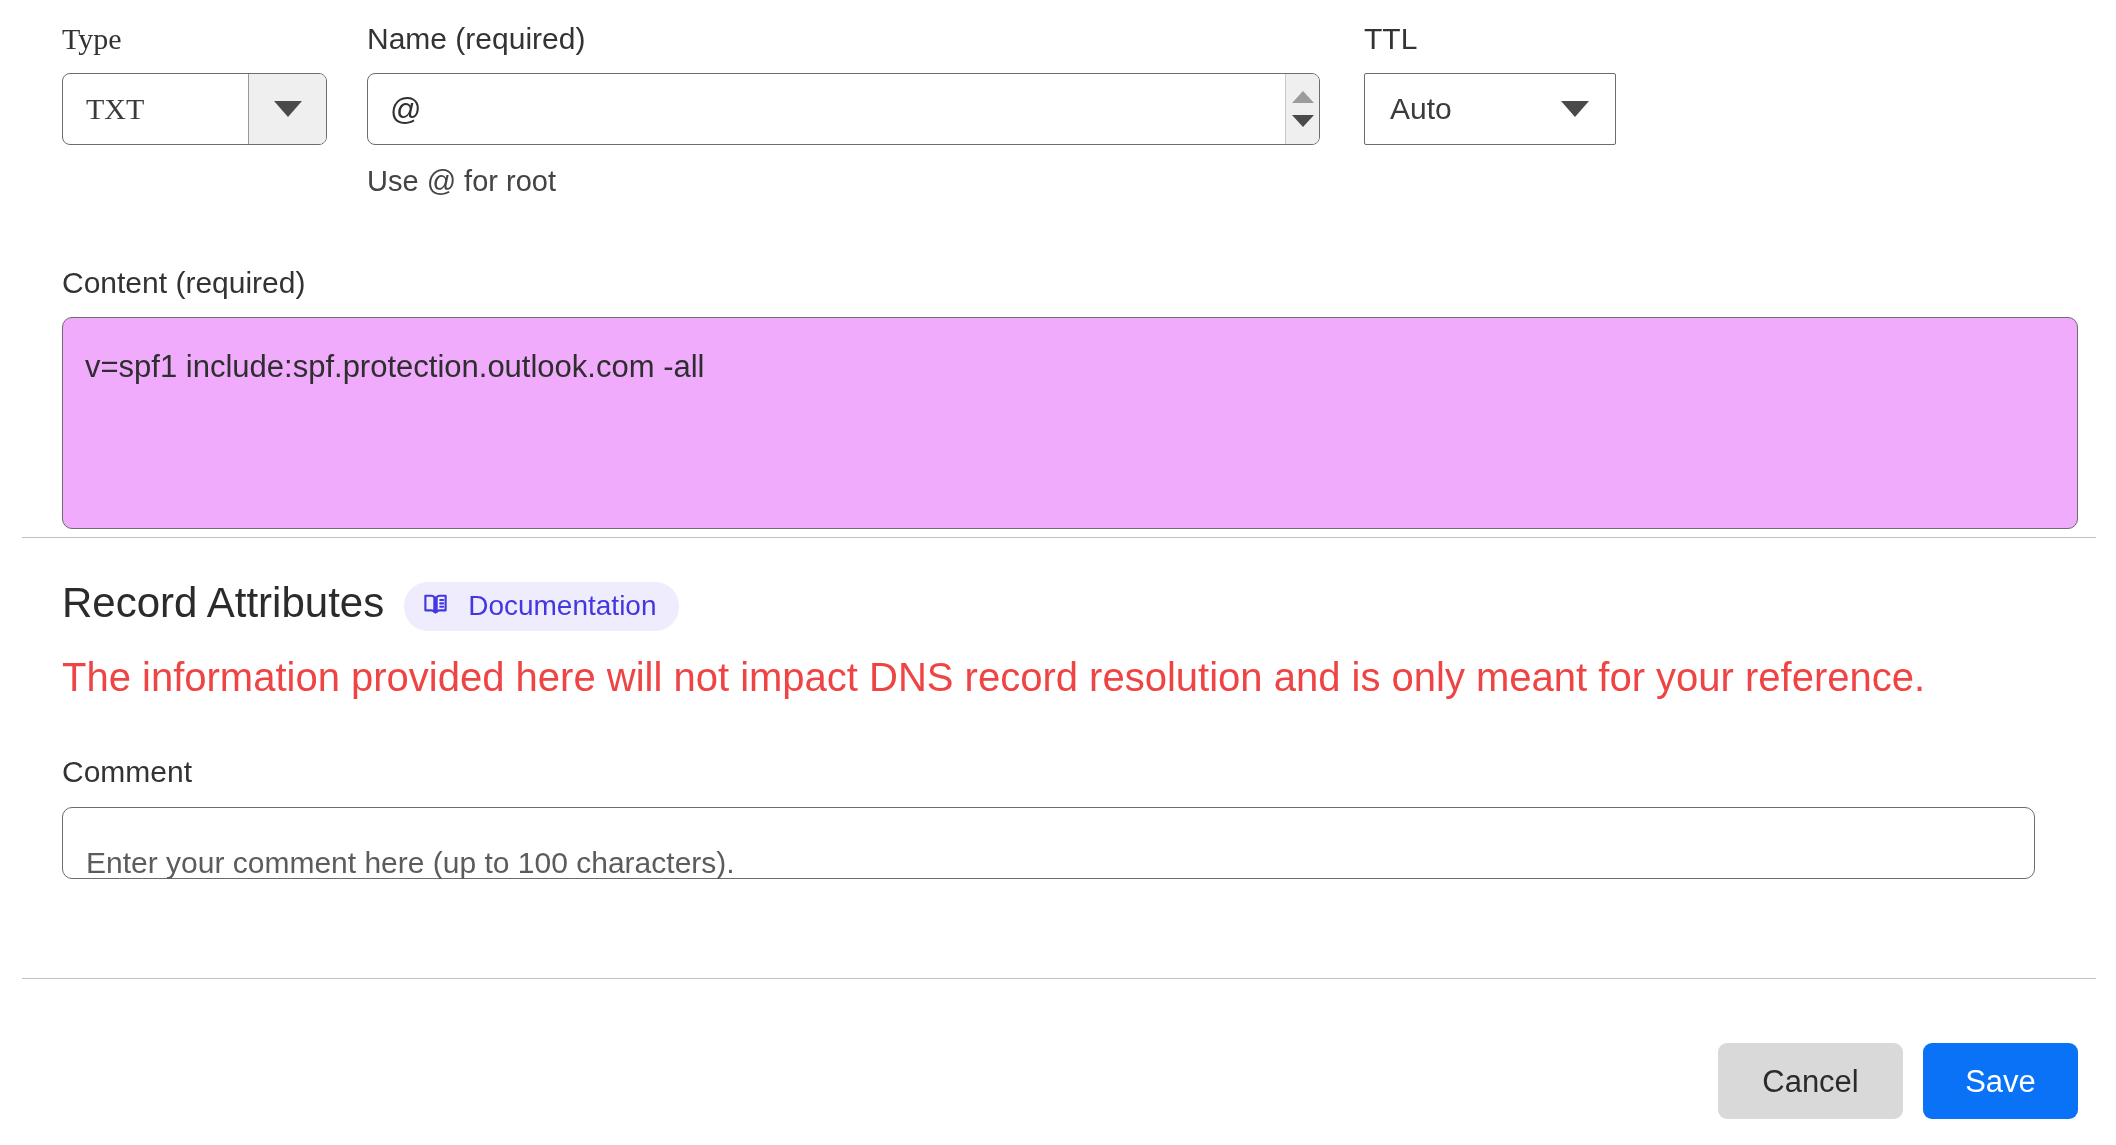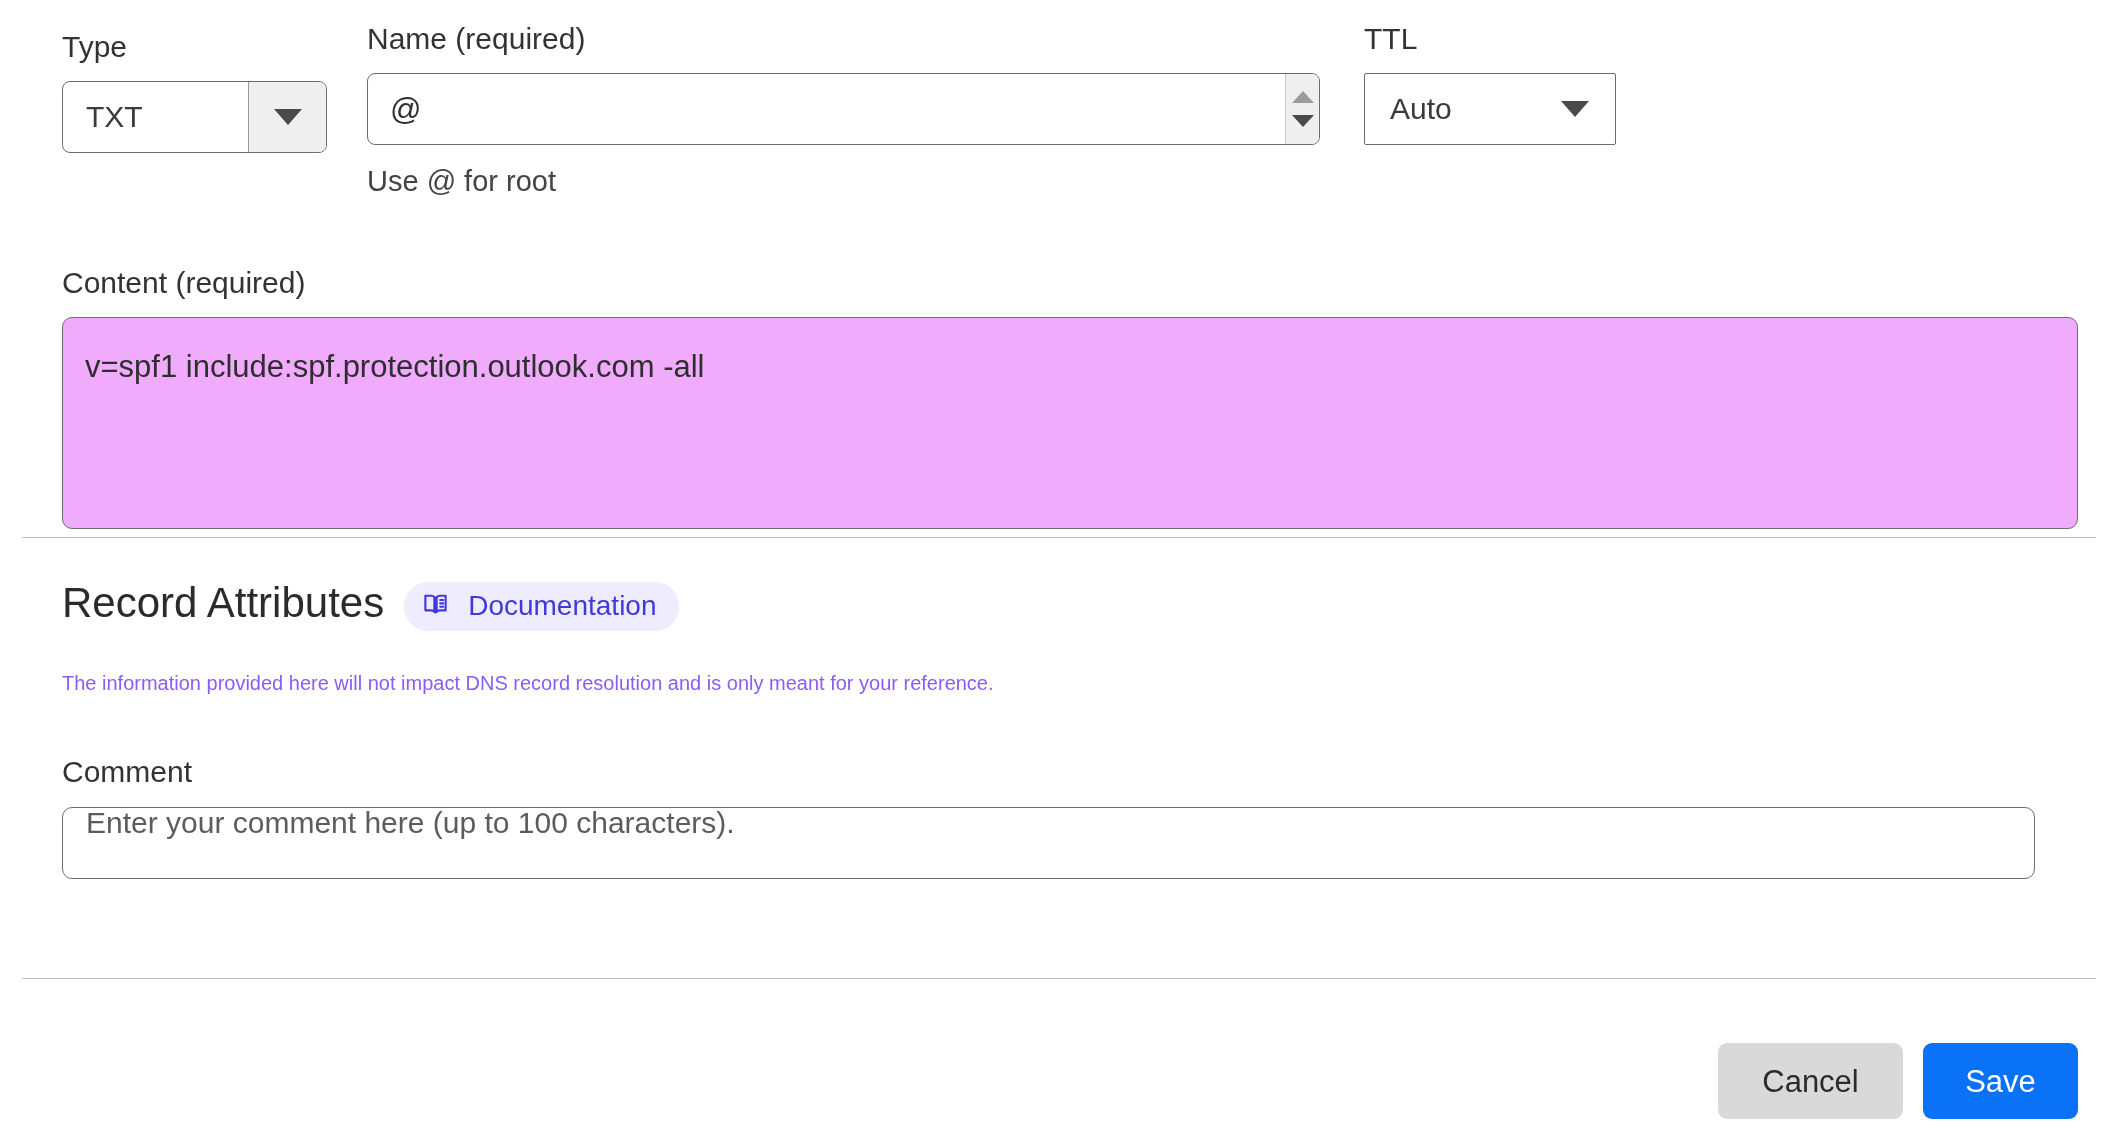--- a/index.html
+++ b/index.html
@@ -41,21 +41,22 @@
     font-size: 29px;
     color: #444444;
     line-height: 1;
     white-space: nowrap;
   }
 
   
   .type-group {
     position: absolute;
     left: 62px;
-    top: 32px;
+    top: 24px;
+    font-family: Liberation Serif, serif;
   }
   .type-group .field-label { margin-bottom: 19px; }
 
   .select-type {
     position: relative;
     width: 265px;
     height: 72px;
     border: 1.6px solid #6c6c6c;
     border-radius: 8px;
     background: #ffffff;
@@ -233,44 +234,44 @@
   }
   .doc-badge .label {
     font-size: 28px;
     color: #4338e0;
     line-height: 1;
     white-space: nowrap;
   }
   .book-icon { display: block; }
 
   .attrs-desc {
-    margin-top: 42px;
-    font-size: 20px;
-    color: #8b5cf6;
+    margin-top: 26px;
+    font-size: 40px;
+    color: #ef4444;
     line-height: 1;
     white-space: nowrap;
   }
 
   
   .comment-group {
     position: absolute;
     left: 62px;
     top: 757px;
   }
   .comment-group .field-label { margin-bottom: 20px; }
 
   .comment-input {
     width: 1973px;
     height: 72px;
     border: 1.7px solid #6c6c6c;
     border-radius: 10px;
     background: #ffffff;
     box-sizing: border-box;
     display: flex;
-    align-items: flex-start;
+    align-items: flex-end;
     padding-left: 23px;
   }
   .comment-input .placeholder {
     font-size: 30px;
     color: #5c5c5c;
     line-height: 1;
   }
 
   
   .footer {

